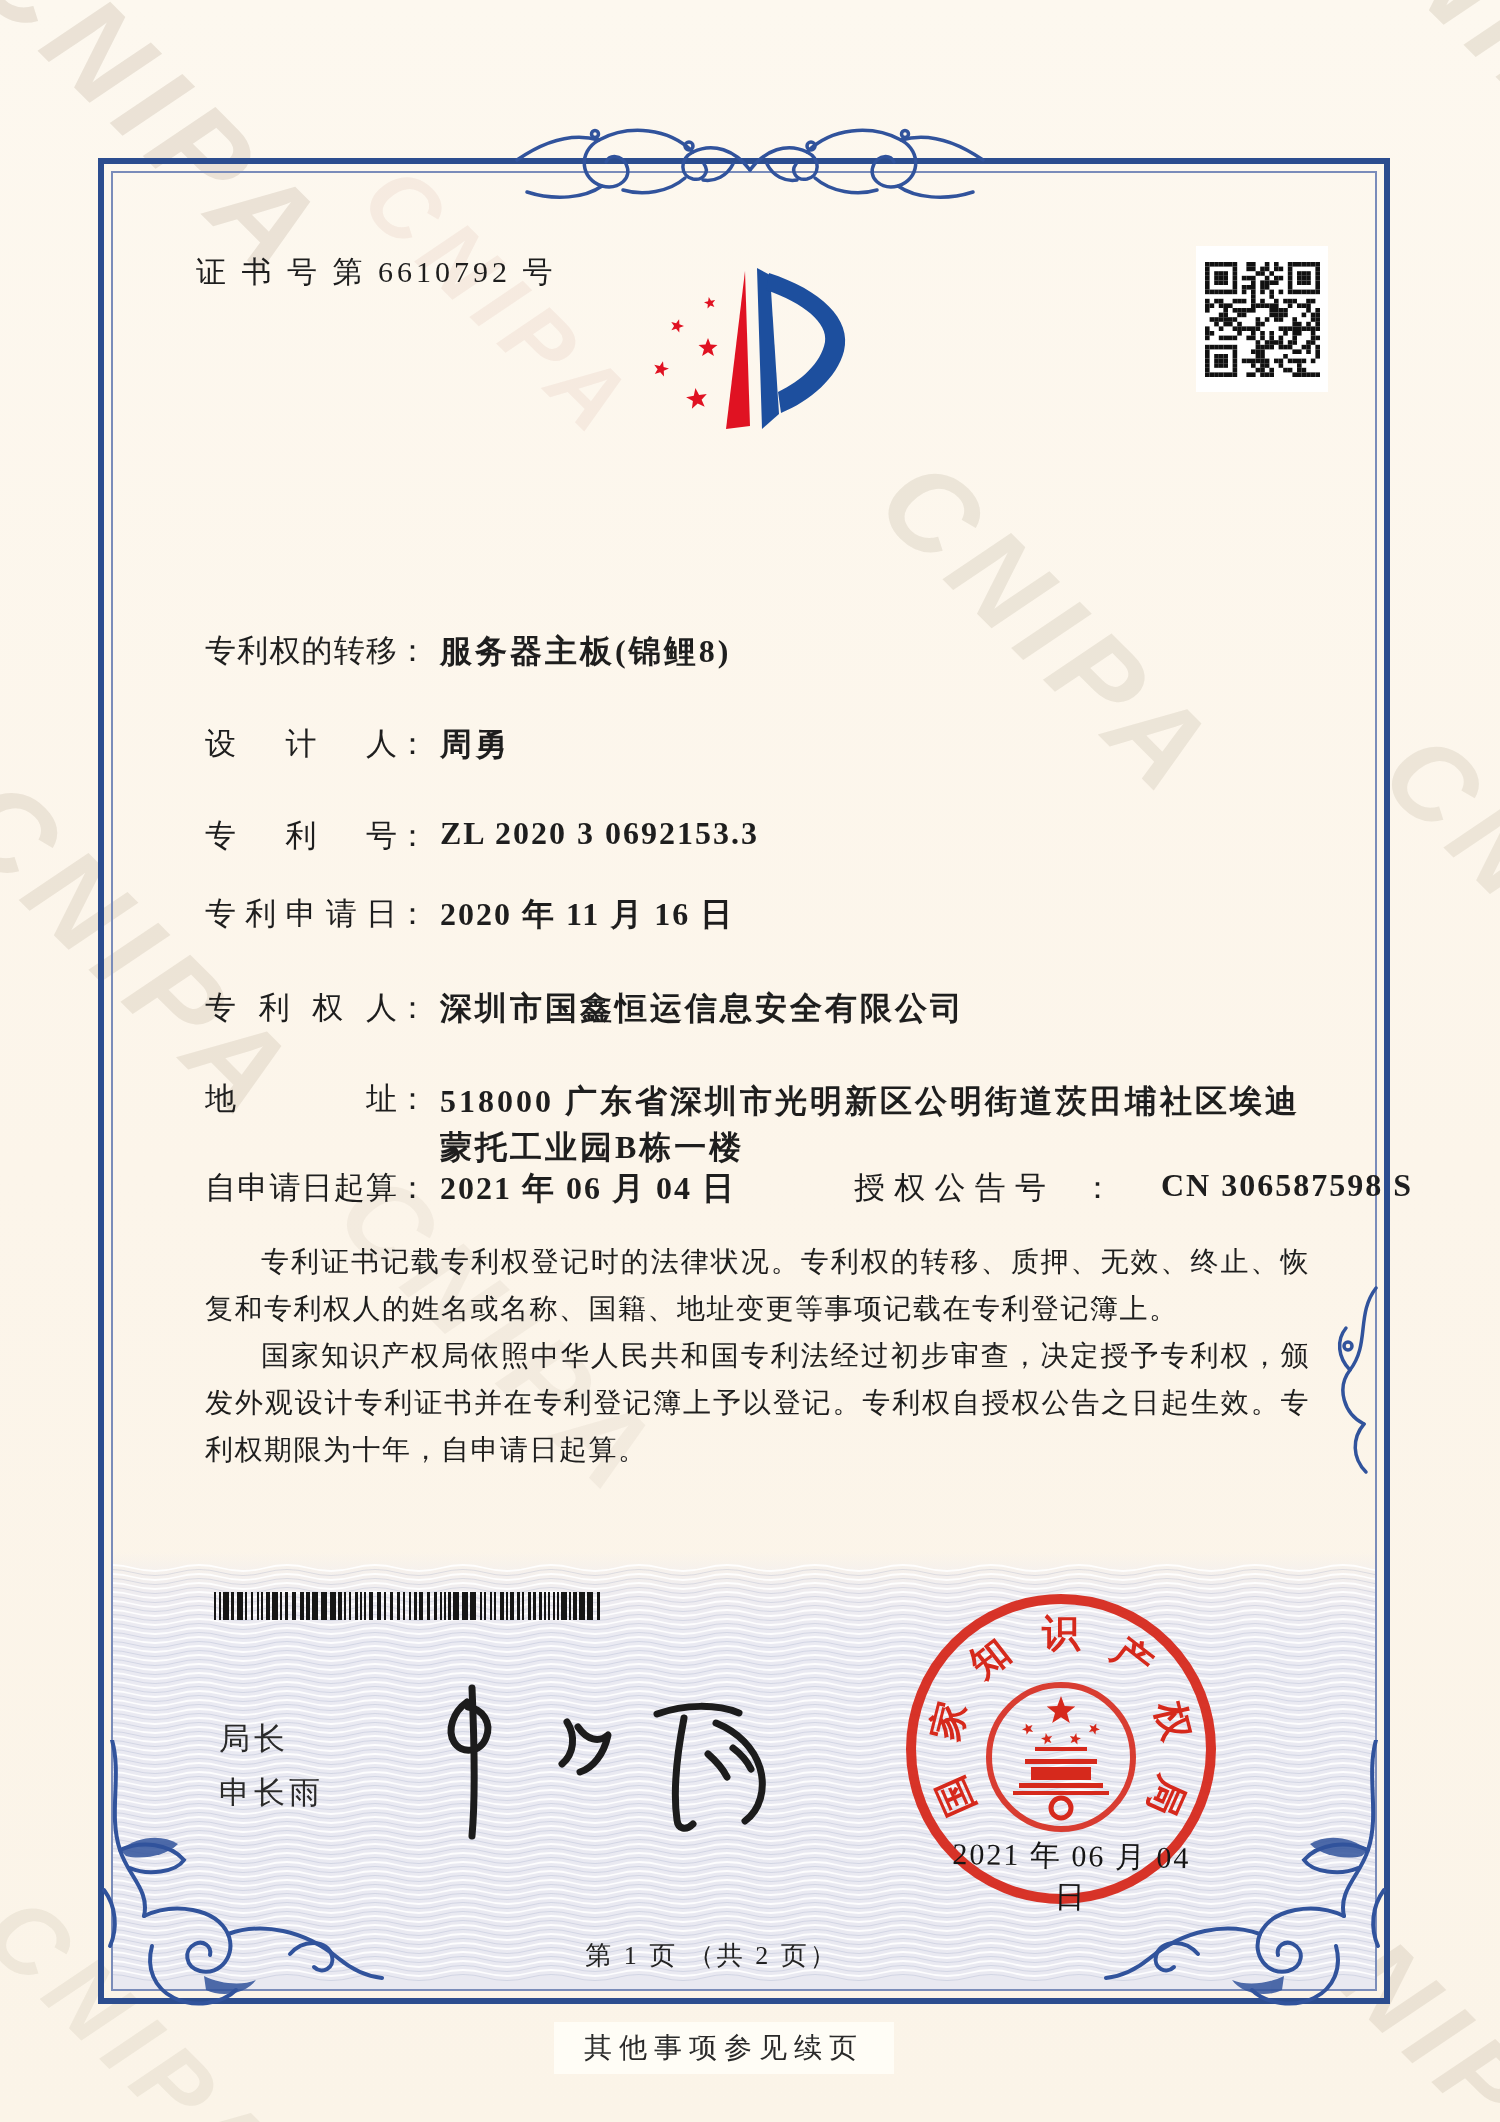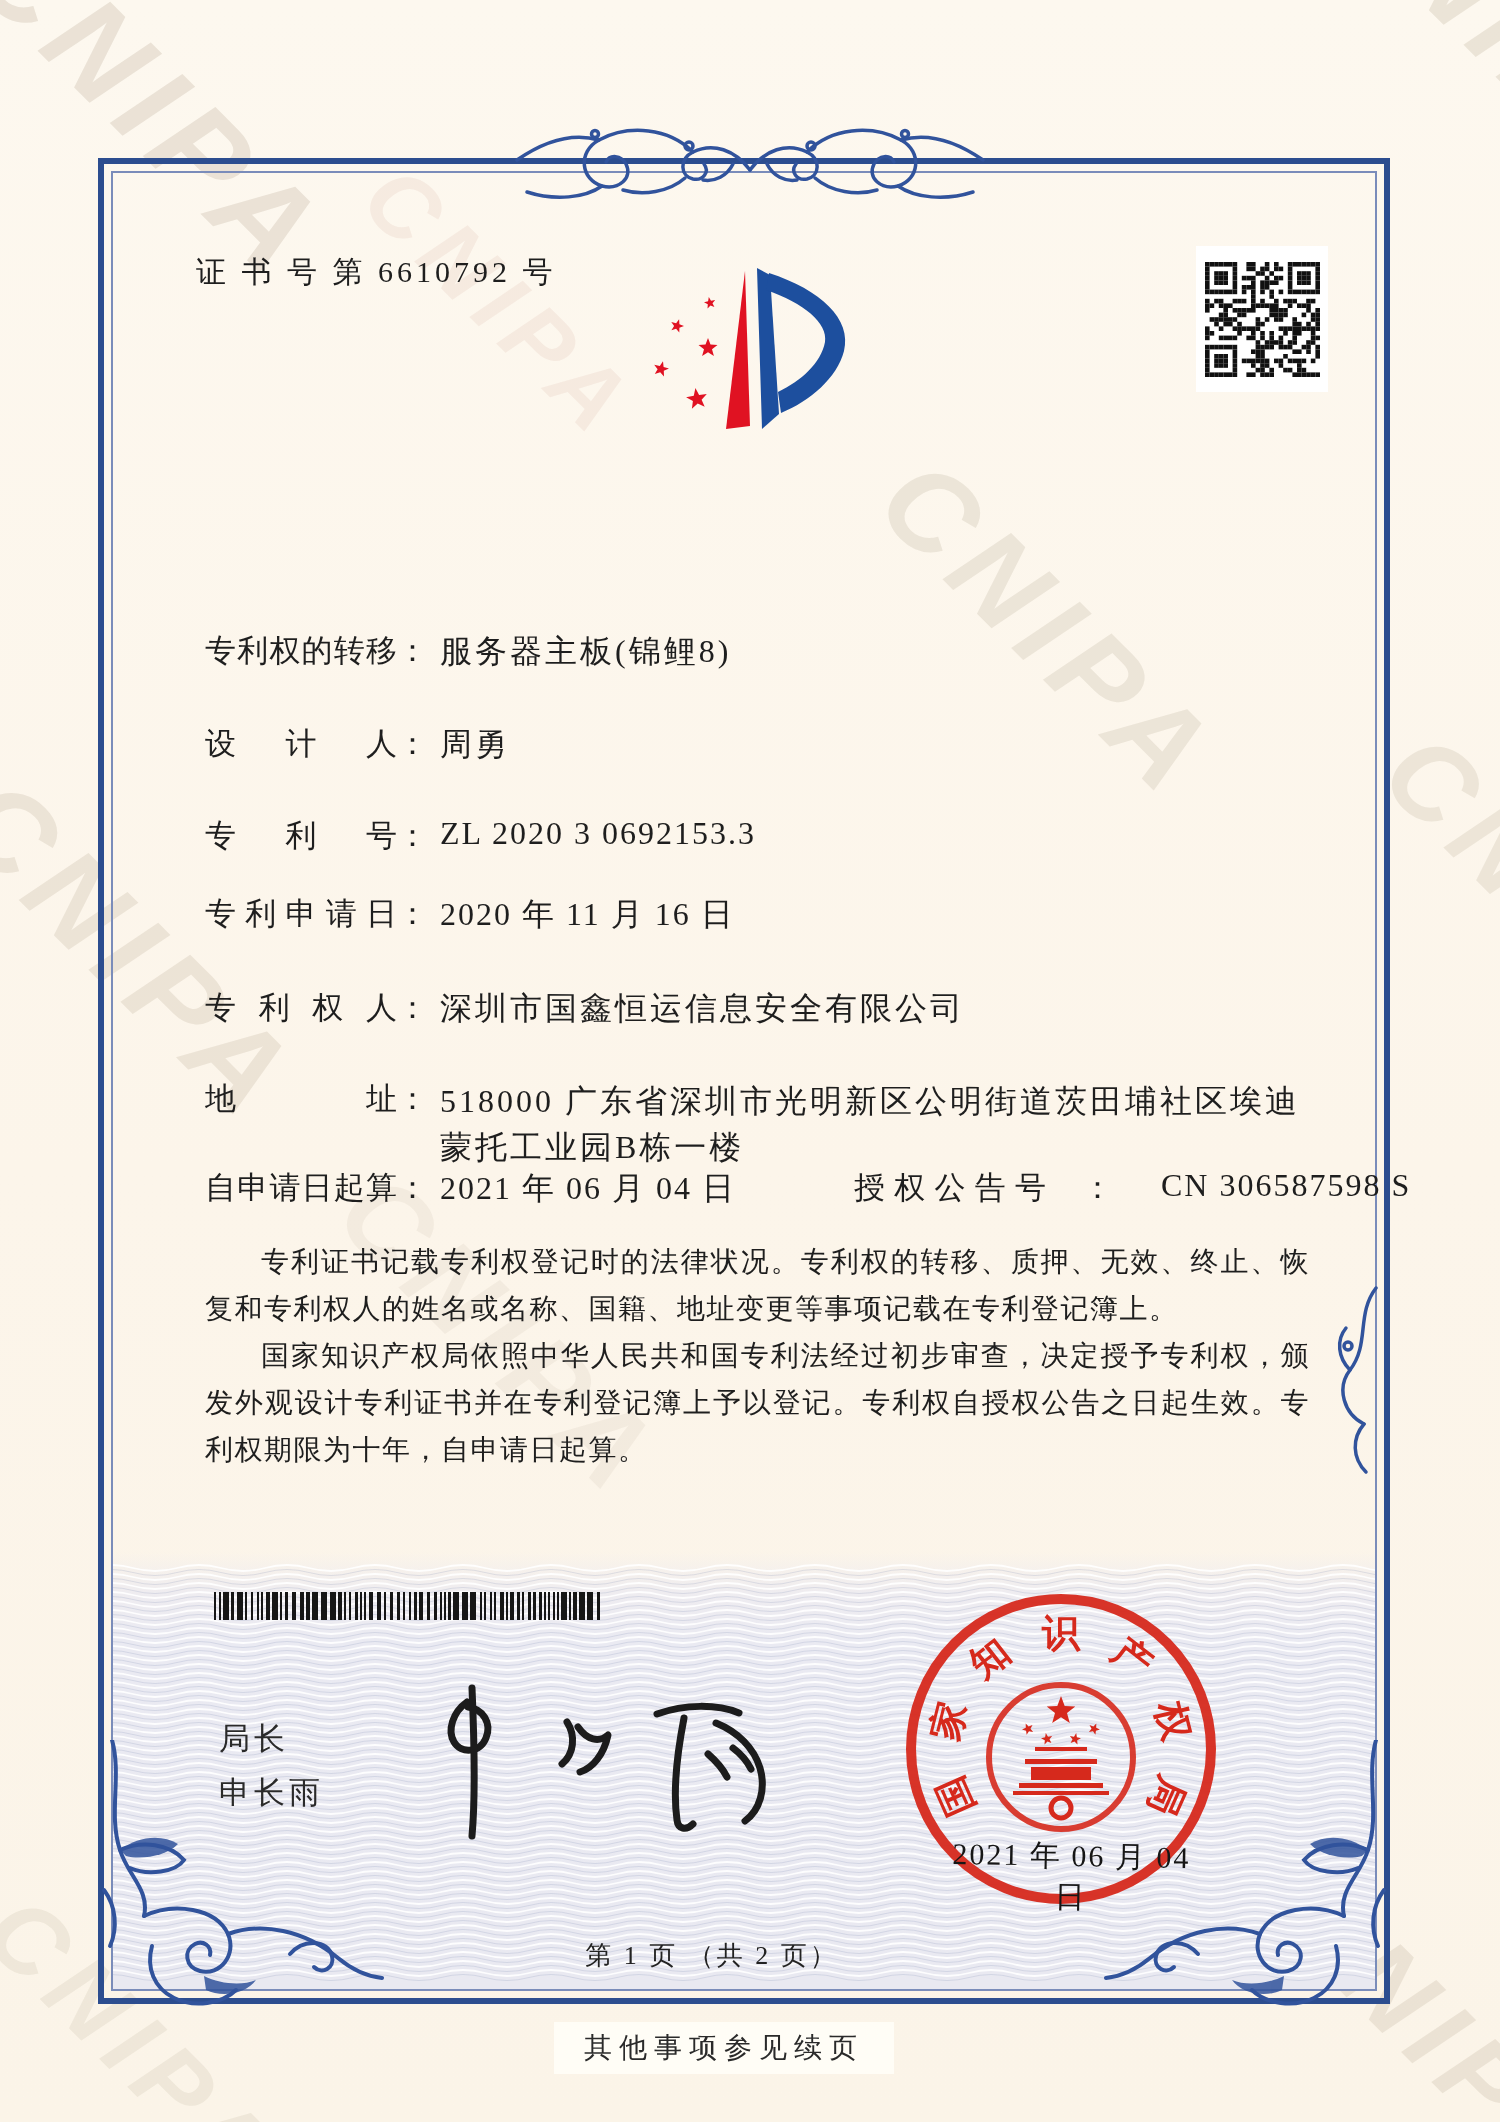--- a/index.html
+++ b/index.html
@@ -23,21 +23,21 @@
   
   .cert-no{position:absolute;left:196px;top:252px;font-size:30px;letter-spacing:4px;z-index:3;}
   .title{position:absolute;left:0;top:450px;width:100%;text-align:center;font-size:66px;
       font-weight:700;letter-spacing:14px;z-index:3;}
   .qr-box{position:absolute;left:1196px;top:246px;width:132px;height:146px;background:#fff;z-index:3;
       display:flex;align-items:center;justify-content:center;}
   
   .frow{position:absolute;left:205px;display:flex;align-items:flex-start;font-size:32px;z-index:3;}
   .flabel{display:inline-block;width:192px;text-align:justify;text-align-last:justify;font-size:31px;}
   .colon{display:inline-block;font-size:31px;}
-  .fvalue{margin-left:12px;letter-spacing:3px;}
+  .fvalue{margin-left:12px;letter-spacing:3px;font-weight:bold;}
   .fvalue.num{letter-spacing:2px;}
   .addr-lines span{display:block;line-height:46px;}
   .pair2{margin-left:118px;display:flex;gap:36px;}
   
   .body-text{position:absolute;left:205px;top:1238px;width:1105px;font-size:28px;
       line-height:47px;letter-spacing:1.5px;text-align:justify;z-index:3;}
   .body-text p{margin:0;text-indent:2em;}
   
   .barcode{position:absolute;left:214px;top:1592px;z-index:3;}
   

